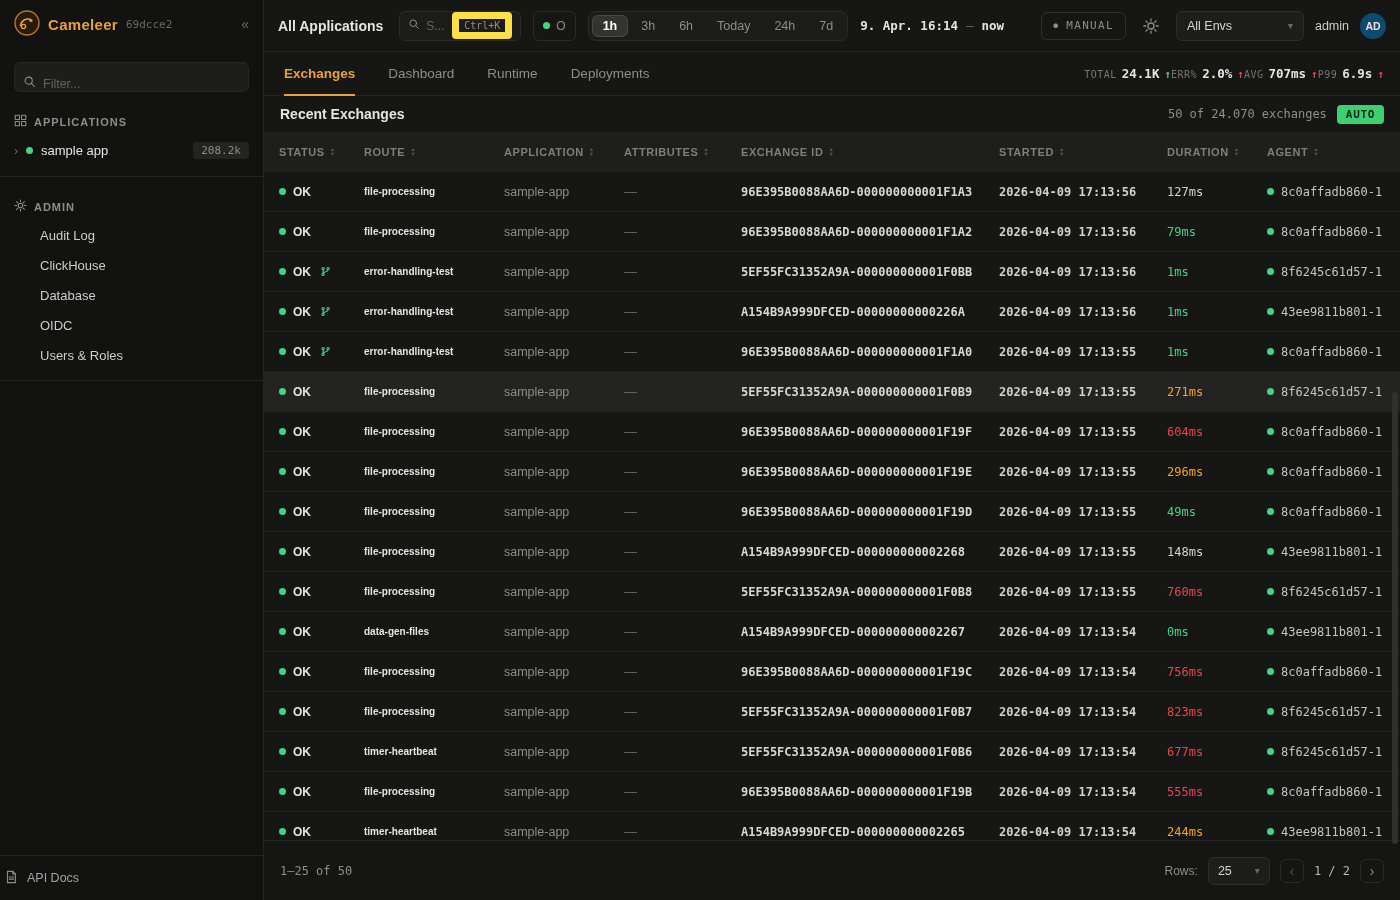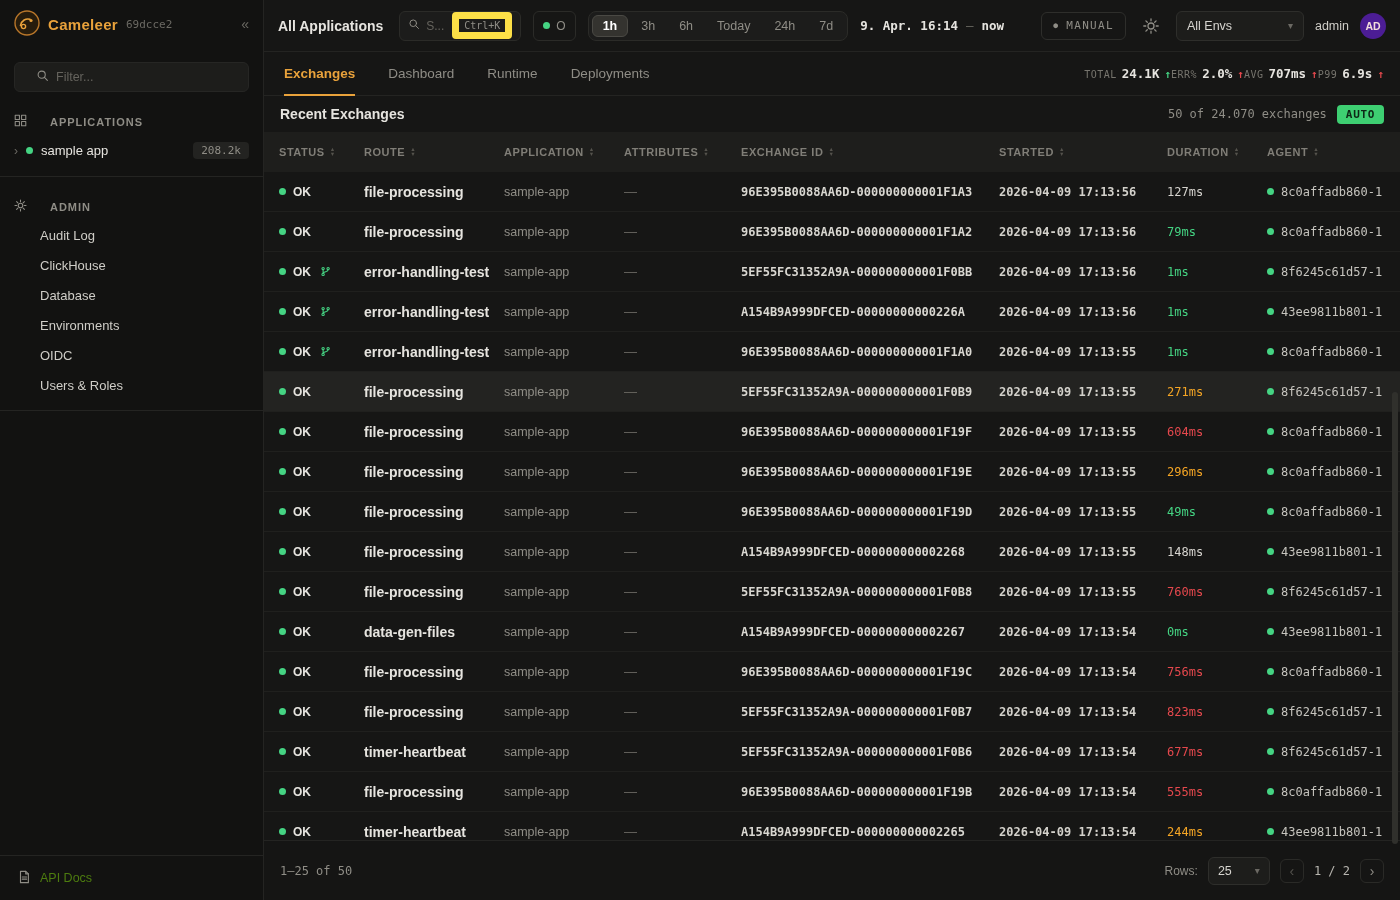--- a/index.html
+++ b/index.html
@@ -11,34 +11,34 @@
   .app{display:flex;width:1400px;height:900px}
 
   
   .sidebar{width:264px;background:#121211;border-right:1px solid #242422;display:flex;flex-direction:column;flex:none}
   .sb-header{height:48px;display:flex;align-items:center;justify-content:space-between;padding:0 14px}
   .logo{display:flex;align-items:center;gap:8px;cursor:pointer}
   .logo-text{color:#e9a23b;font-weight:700;font-size:15px;letter-spacing:.02em}
   .logo-suffix{color:#6b6963;font-size:11px}
   .collapse{color:#6b6963;font-size:14px;cursor:pointer}
   .filter-box{margin:14px 14px 10px;height:30px;background:#1d1d1b;border:1px solid #262624;border-radius:6px;
-    display:flex;align-items:center;gap:7px;padding:0 21px}
+    display:flex;align-items:flex-end;gap:7px;padding:0 8px}
   .filter-box input{background:transparent;border:none;outline:none;color:#d6d4cf;width:100%;font-size:12.5px;font-family:inherit}
   .filter-box input::placeholder{color:#65635d}
-  .section-header{display:flex;align-items:center;gap:23px;padding:12px 14px 6px;color:#8f8d86;
+  .section-header{display:flex;align-items:center;gap:7px;padding:12px 14px 6px;color:#8f8d86;
     font-size:11px;font-weight:700;letter-spacing:.09em}
   .app-item{display:flex;align-items:center;gap:8px;padding:7px 14px;cursor:pointer}
   .app-item .chev{color:#6b6963;font-size:12px}
   .app-item .app-name{font-size:13px;color:#e6e4df}
   .badge{margin-left:auto;background:#232321;border-radius:4px;padding:2px 8px;font-size:11px;color:#8f8d86}
   .divider{height:1px;background:#242422;margin:10px 0}
   .admin-item{padding:7.5px 14px 7.5px 40px;font-size:13px;color:#cfcdc7;cursor:pointer}
   .sb-spacer{flex:1}
   .sb-footer{border-top:1px solid #242422;height:45px;display:flex;align-items:center;gap:9px;
-    padding:0 17px;color:#4d7c0f;font-size:12.5px;cursor:pointer}
+    padding:0 4px;color:#a3a3a3;font-size:12.5px;cursor:pointer}
 
   
   main{flex:1;display:flex;flex-direction:column;position:relative;min-width:0}
 
   .topbar{height:52px;border-bottom:1px solid #242422;display:flex;align-items:center;padding:0 14px;gap:12px}
   .page-title{font-size:14px;font-weight:700;margin-right:4px;white-space:nowrap}
   .searchbox{width:122px;height:30px;background:#1c1c1b;border:1px solid #2b2b28;border-radius:6px;
     display:flex;align-items:center;gap:6px;padding:0 8px;cursor:text}
   .search-ph{color:#65635d;font-size:12px}
   .kbd{margin-left:auto;border:7px solid #fde047;border-radius:4px;font-size:10px;padding:1px 5px;color:#8f8d86}
@@ -54,21 +54,21 @@
   .tb-right{margin-left:auto;display:flex;align-items:center;gap:11px}
   .manual-btn{height:28px;border:1px solid #2e2e2b;border-radius:6px;background:transparent;padding:0 11px;
     display:flex;align-items:center;gap:7px;color:#8f8d86;font-size:11px;letter-spacing:.12em;cursor:pointer}
   .manual-btn .mdot{font-size:8px}
   .icon-btn{width:28px;height:28px;background:transparent;border:none;display:flex;align-items:center;
     justify-content:center;cursor:pointer}
   .env-select{height:30px;min-width:128px;background:#1d1d1b;border:1px solid #2e2e2b;border-radius:6px;
     padding:0 10px;display:flex;align-items:center;justify-content:space-between;gap:10px;
     font-size:12.5px;color:#d6d4cf;cursor:pointer}
   .user-name{font-size:12.5px;color:#cfcdc7}
-  .avatar{width:26px;height:26px;border-radius:50%;background:#4c1d95;color:#f2dcdc;font-size:10.5px;
+  .avatar{width:26px;height:26px;border-radius:50%;background:#0c4a6e;color:#f2dcdc;font-size:10.5px;
     font-weight:700;display:flex;align-items:center;justify-content:center;cursor:pointer}
 
   .tabs-row{height:44px;border-bottom:1px solid #242422;display:flex;align-items:stretch;padding:0 16px 0 20px}
   .tabs{display:flex;gap:33px}
   .tab{display:flex;align-items:center;font-size:13.5px;color:#8f8d86;cursor:pointer;position:relative}
   .tab.active{color:#e9a23b;font-weight:600}
   .tab.active::after{content:"";position:absolute;left:0;right:0;bottom:-1px;height:2px;background:#e9a23b}
   .stats{margin-left:auto;display:flex;align-items:center;gap:0;font-family:"DejaVu Sans Mono",monospace}
   .stat{display:flex;align-items:baseline;gap:5px}
   .s-label{font-size:10px;color:#77756e;letter-spacing:.05em}
@@ -86,21 +86,21 @@
     align-items:center;padding-left:15px}
   .thead{height:40px;background:#1e1e1c;color:#807e77;font-size:11px;letter-spacing:.05em;flex:none}
   .th{display:flex;align-items:center;gap:5px;cursor:pointer;font-weight:700}
   .sort{display:inline-flex;flex-direction:column;font-size:5.5px;line-height:4.8px;color:#55534d}
   .sort i{font-style:normal}
   .tbody{flex:1;overflow:hidden}
   .trow{height:40px;border-bottom:1px solid #20201e;cursor:pointer}
   .trow.highlighted{background:#232321}
   .td{display:flex;align-items:center;gap:7px;min-width:0;white-space:nowrap}
   .status-text{font-size:12px;font-weight:700;color:#e6e4df}
-  .c-route{font-size:14px;font-weight:600;color:#e6e4df}
+  .c-route{font-size:10px;font-weight:600;color:#e6e4df}
   .c-app{font-size:12.5px;color:#8f8d86}
   .c-attr{color:#6b6963}
   .c-id{font-size:12px;font-weight:600;color:#d9d7d1}
   .c-start{font-size:12px;font-weight:600;color:#d3d1cb}
   .c-dur{font-size:12px;font-weight:400}
   .agent-id{font-size:12px;color:#c6c4be}
 
   .tfooter{height:60px;border-top:1px solid #242422;background:#151514;display:flex;align-items:center;
     padding:0 16px;flex:none}
   .f-range{font-size:12px;color:#8f8d86}
@@ -176,21 +176,20 @@
             <circle cx="8" cy="8" r="2.8"></circle>
             <path d="M8 1.2v2.2M8 12.6v2.2M1.2 8h2.2M12.6 8h2.2M3.2 3.2l1.6 1.6M11.2 11.2l1.6 1.6M12.8 3.2l-1.6 1.6M4.8 11.2l-1.6 1.6"></path>
           </svg>
       </span>
       <span>ADMIN</span>
     </div>
     <nav>
         <div class="admin-item">Audit Log</div>
         <div class="admin-item">ClickHouse</div>
         <div class="admin-item">Database</div>
-        <div class="admin-item">Environments</div>
         <div class="admin-item">OIDC</div>
         <div class="admin-item">Users &amp; Roles</div>
       </nav>
 
     <div class="divider"></div>
 
     <div class="sb-spacer"></div>
     <div class="sb-footer">
       <span>
         <svg class="ic" width="14" height="14" viewBox="0 0 16 16">

